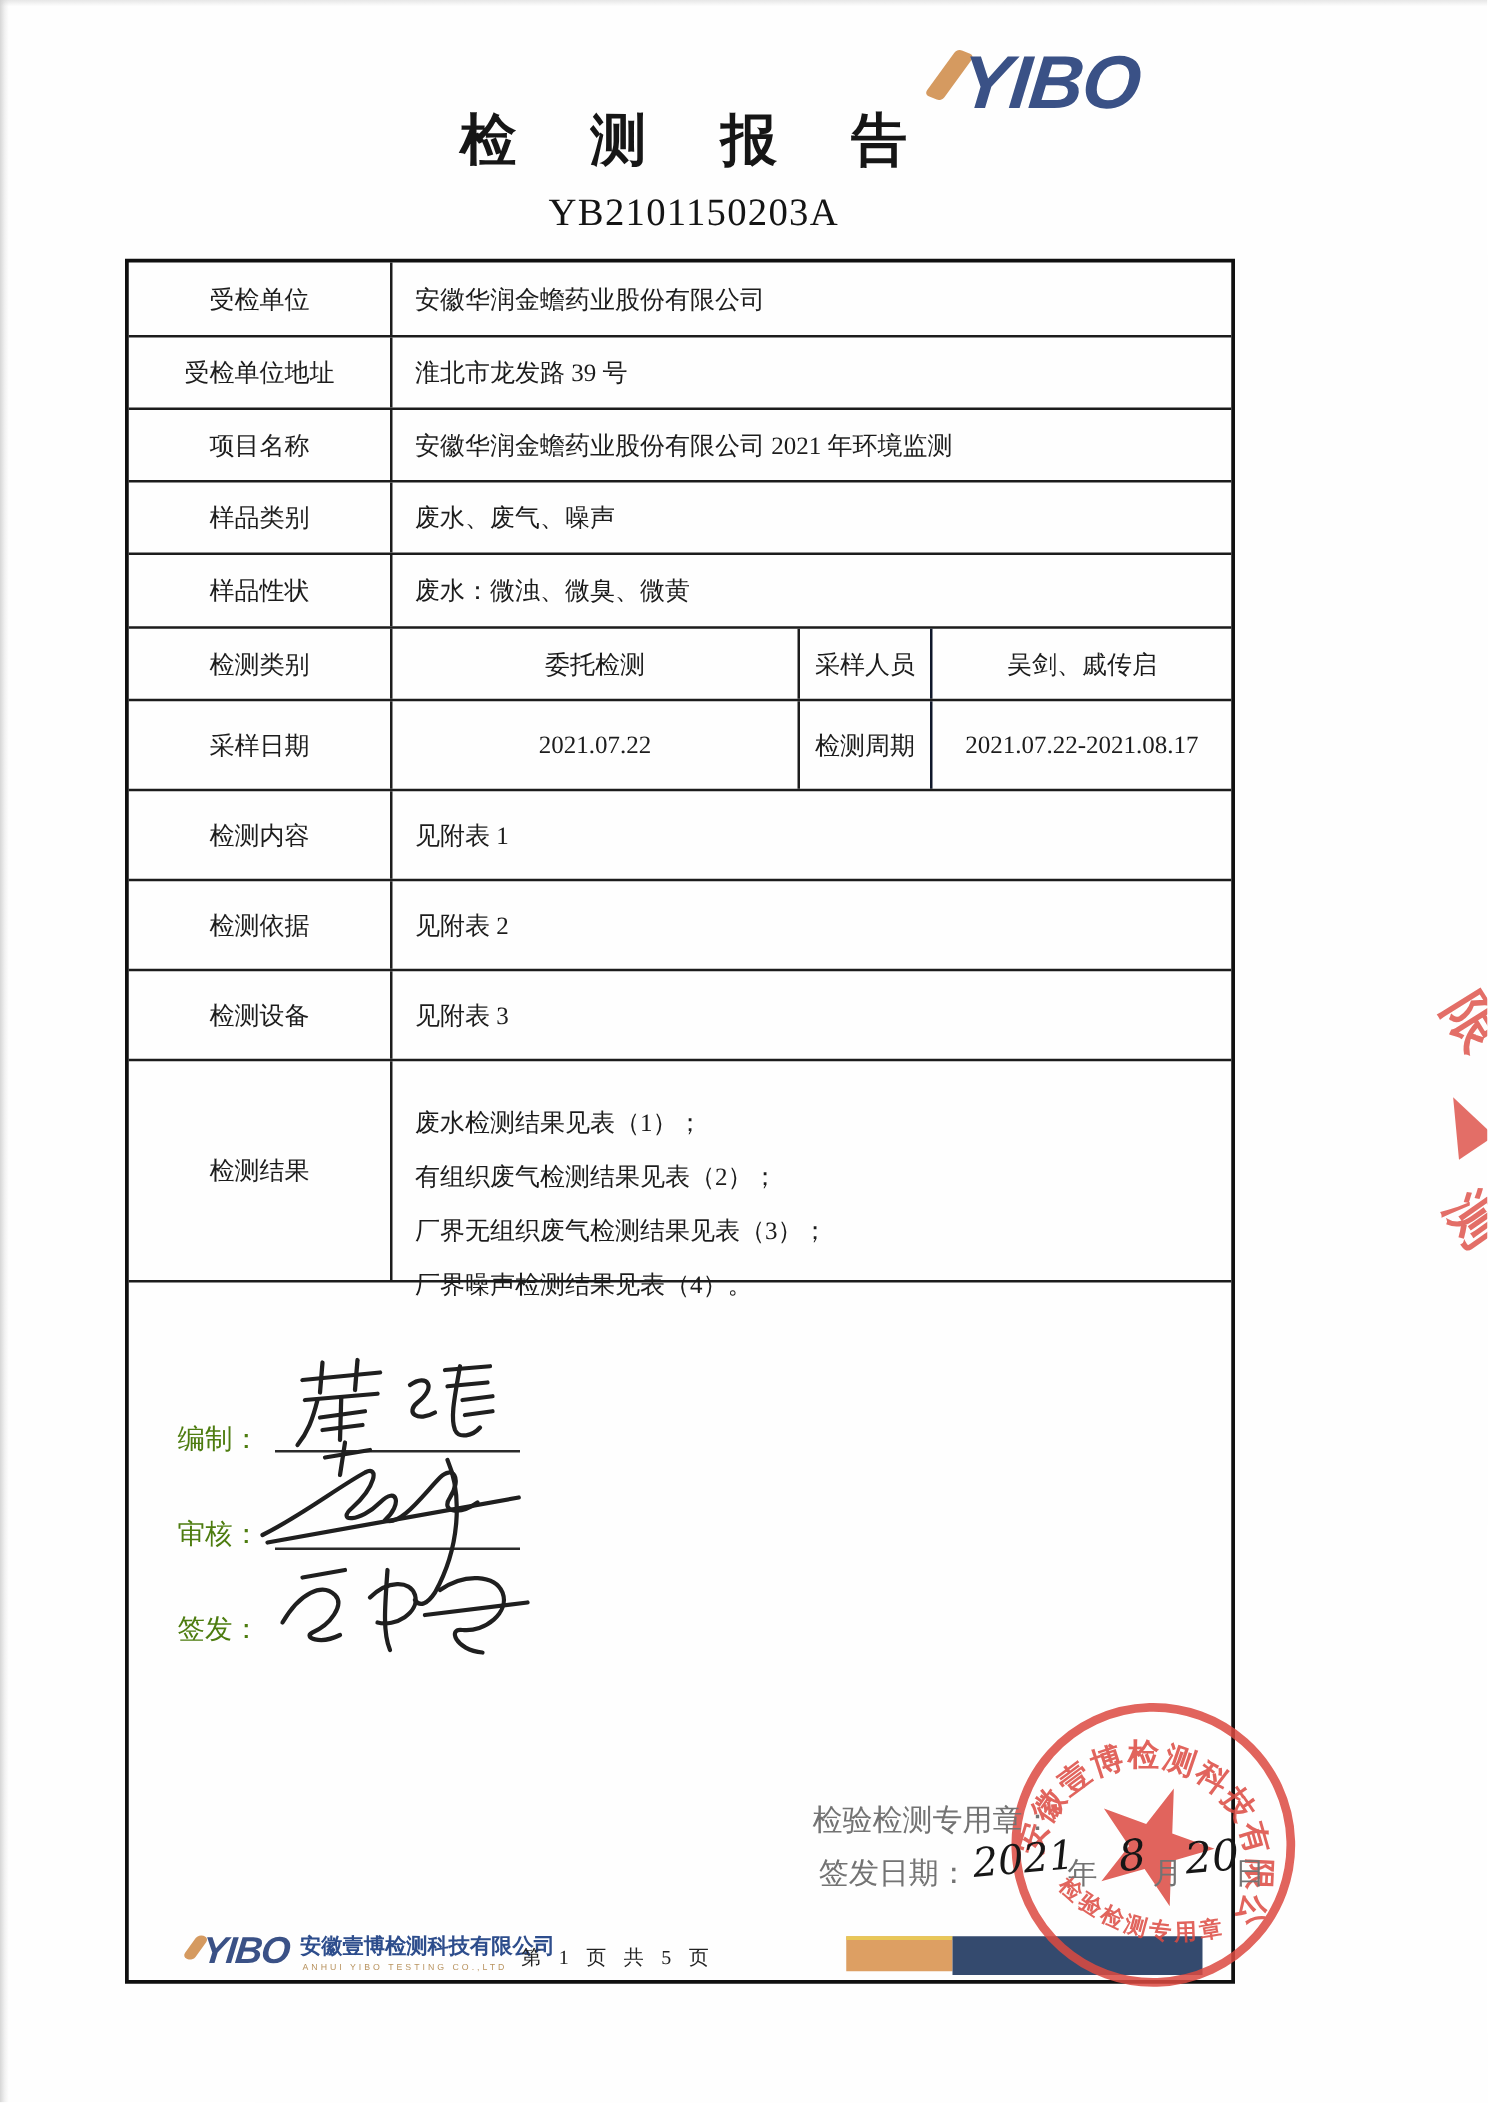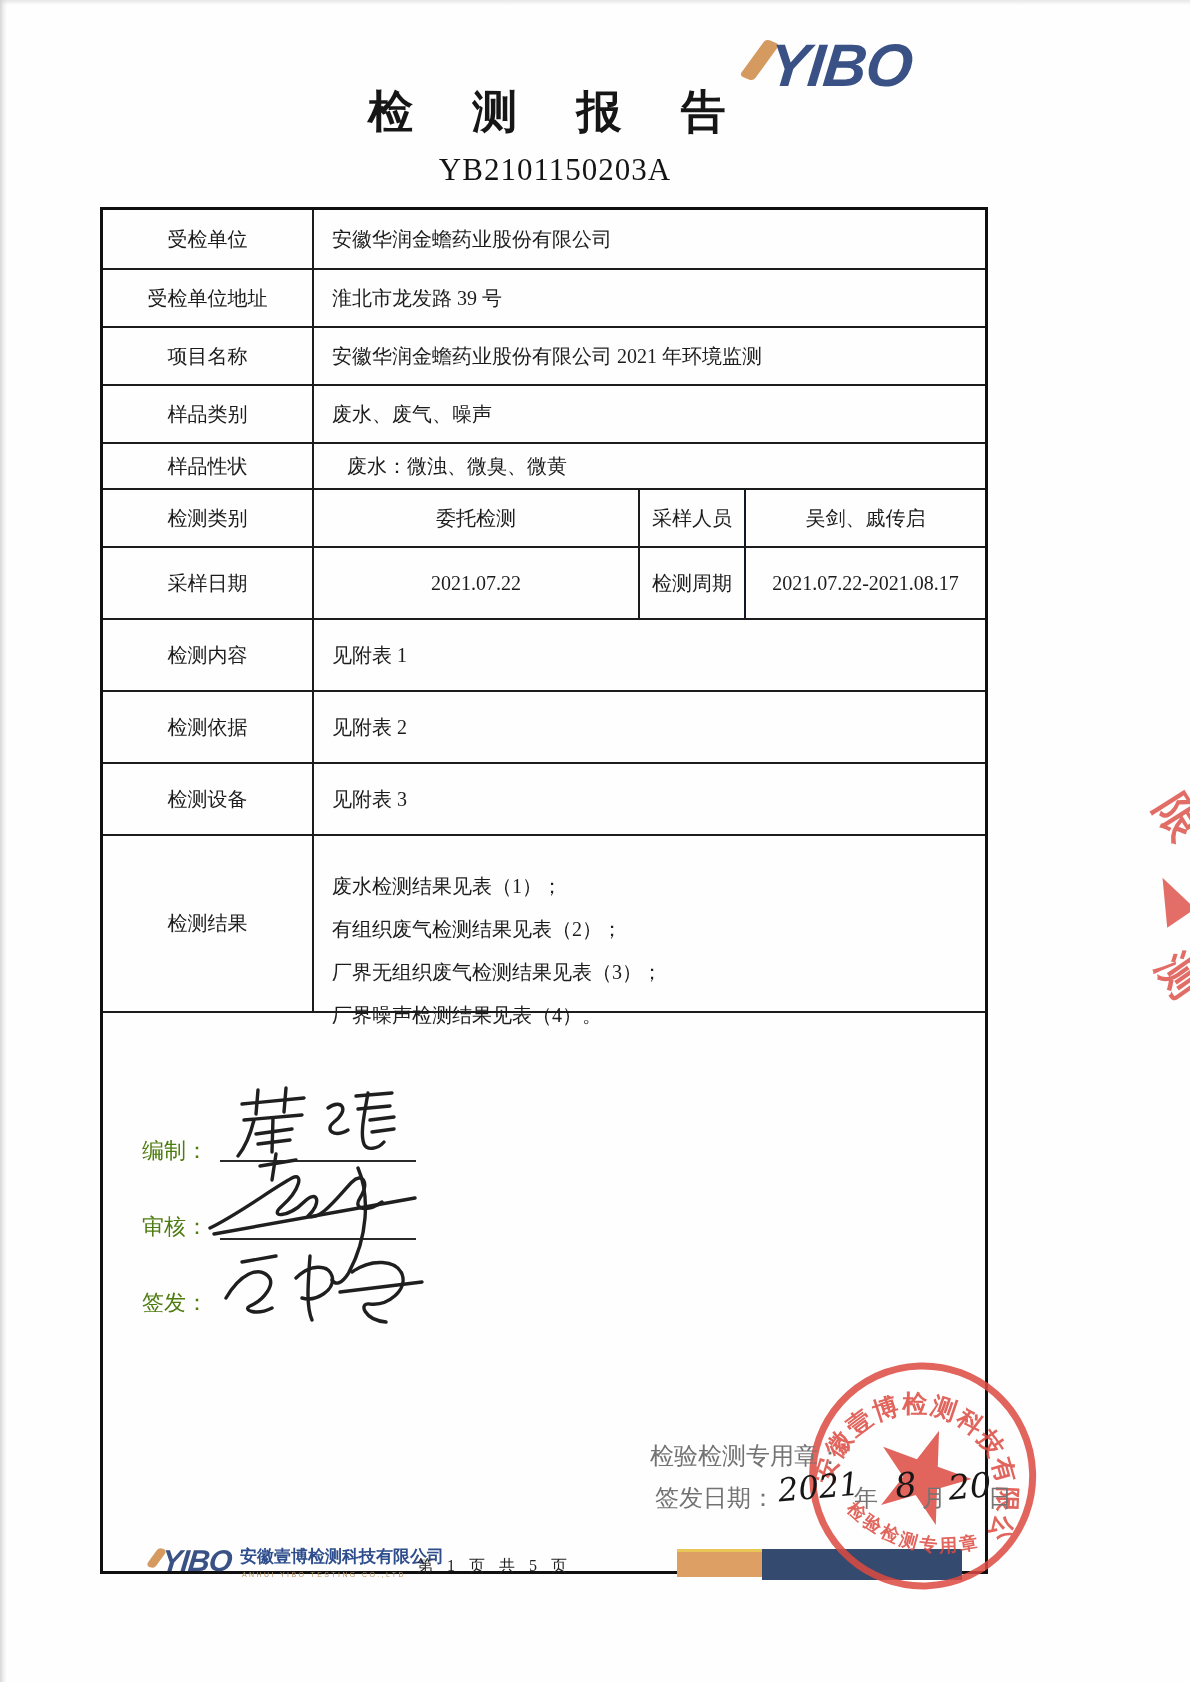--- a/index.html
+++ b/index.html
@@ -33,21 +33,21 @@
   .trow { display:flex; border-top:2px solid #1c1c1c; }
   .trow:first-child { border-top:none; }
   .cell { display:flex; align-items:center; font-size:20px; }
   .cell-label { width:211px; justify-content:center; text-align:center;
     border-right:2px solid #1c1c1c; flex-shrink:0; }
   .cell-value { flex:1; padding-left:18px; }
   .cell-center { justify-content:center; padding-left:0; }
   .cell-label2 { width:108px; justify-content:center; border-left:2px solid #1c1c1c;
     border-right:2px solid #0f172a; flex-shrink:0; }
   .cell-val1 { width:324px; flex:none; }
-  .h58 { height:58px; } .h59 { height:46px;gap:15px; } .h56 { height:72px; }
+  .h58 { height:58px; } .h59 { height:59px; } .h56 { height:72px; }
   .row-result { height:177px; }
   .row-result .cell-label { height:auto; }
   .result-lines { flex:1; padding:29px 0 0 18px; }
   .result-lines div { line-height:43px; font-size:20px; }
   .row-bottom { height:560px; }
 
   
   .sig-label { position:absolute; font-size:22px; color:#4d7c0f; }
   .sig-line { position:absolute; border-bottom:2px solid #2a2a2a; }
   .sig-svg { position:absolute; }

